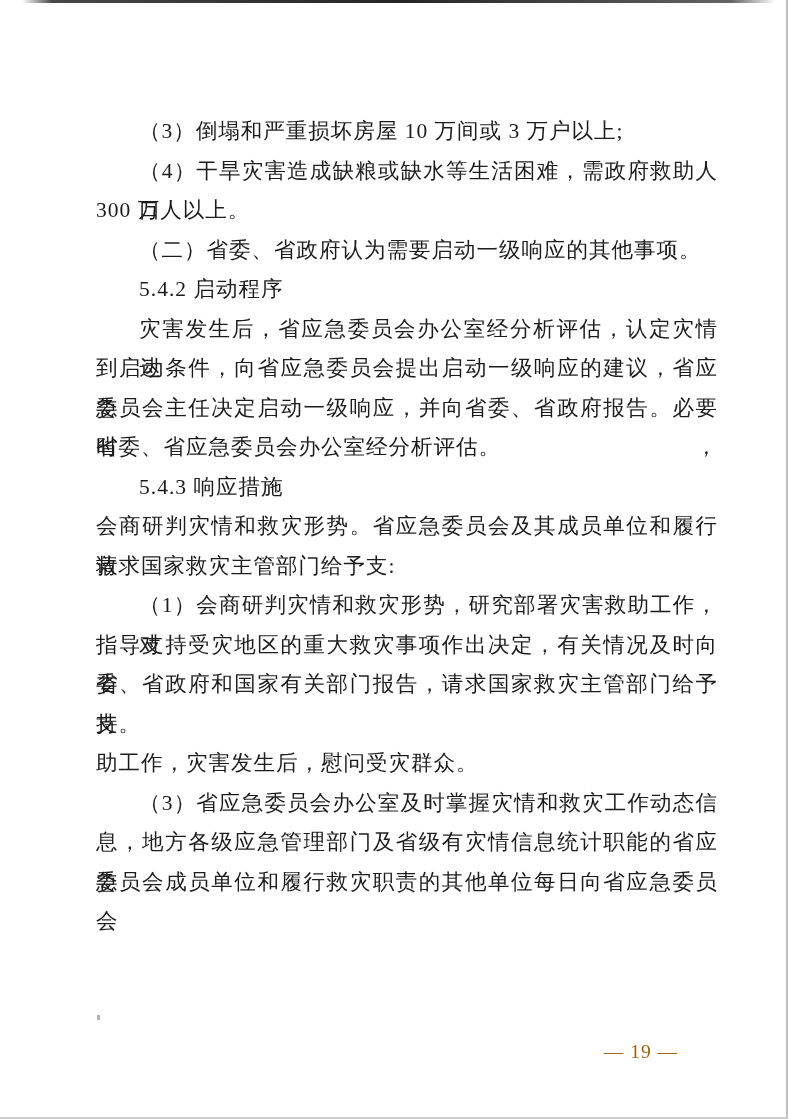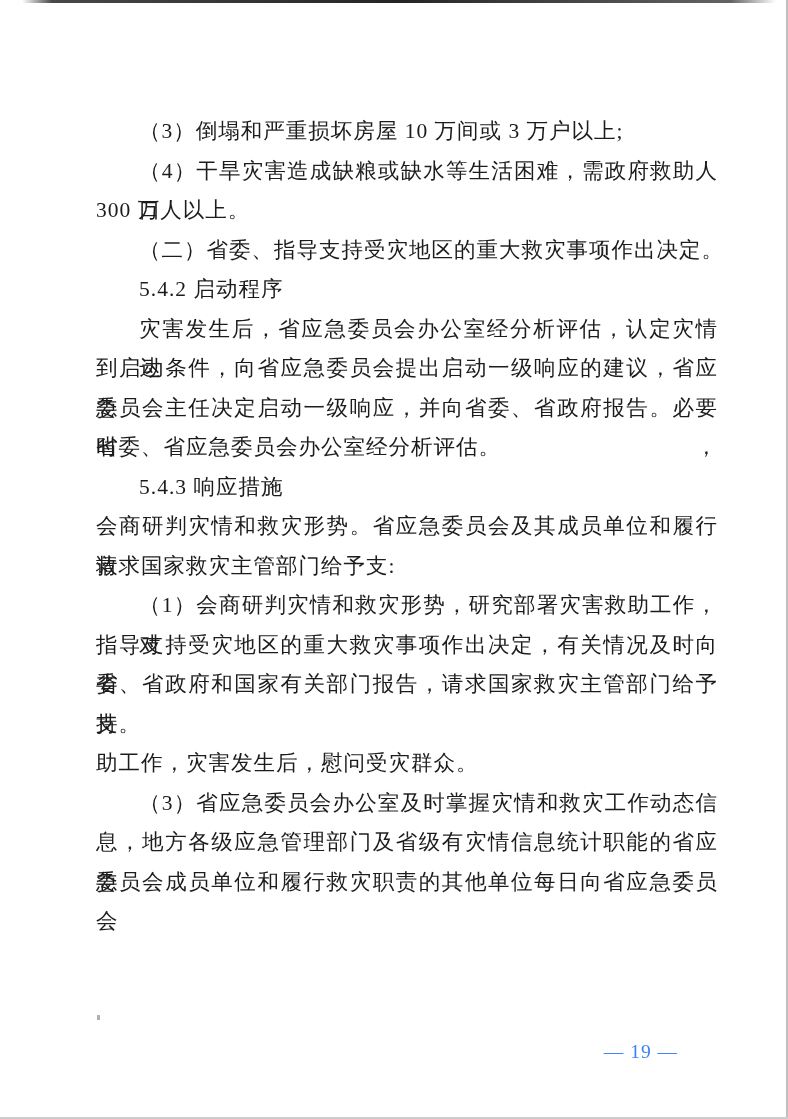--- a/index.html
+++ b/index.html
@@ -64,40 +64,40 @@
     text-align: justify;
     text-align-last: justify;
     text-justify: inter-character;
   }
   .footer {
     position: absolute;
     top: 1041px;
     right: 110px;
     font-size: 19.5px;
     letter-spacing: 1px;
-    color: #3b82f6;
+    color: #a16207;
     white-space: nowrap;
   }
 </style>
 </head>
 <body>
 
 <div class="page">
 
   <div class="edge-top"></div>
   <div class="edge-right"></div>
   <div class="edge-bottom"></div>
   <div class="speck"></div>
 
   <div class="content">
 
   <div class="line indent">（3）倒塌和严重损坏房屋 10 万间或 3 万户以上;</div>
       <div class="line indent justify">（4）干旱灾害造成缺粮或缺水等生活困难，需政府救助人口</div>
       <div class="line">300 万人以上。</div>
-      <div class="line indent">（二）省委、指导支持受灾地区的重大救灾事项作出决定。</div>
+      <div class="line indent">（二）省委、省政府认为需要启动一级响应的其他事项。</div>
       <div class="line indent heading">5.4.2 启动程序</div>
       <div class="line indent justify">灾害发生后，省应急委员会办公室经分析评估，认定灾情达</div>
       <div class="line justify">到启动条件，向省应急委员会提出启动一级响应的建议，省应急</div>
       <div class="line justify">委员会主任决定启动一级响应，并向省委、省政府报告。必要时，</div>
       <div class="line">省委、省应急委员会办公室经分析评估。</div>
       <div class="line indent heading">5.4.3 响应措施</div>
       <div class="line justify">会商研判灾情和救灾形势。省应急委员会及其成员单位和履行救</div>
       <div class="line">请求国家救灾主管部门给予支:</div>
       <div class="line indent justify">（1）会商研判灾情和救灾形势，研究部署灾害救助工作，对</div>
       <div class="line justify">指导支持受灾地区的重大救灾事项作出决定，有关情况及时向省</div>

